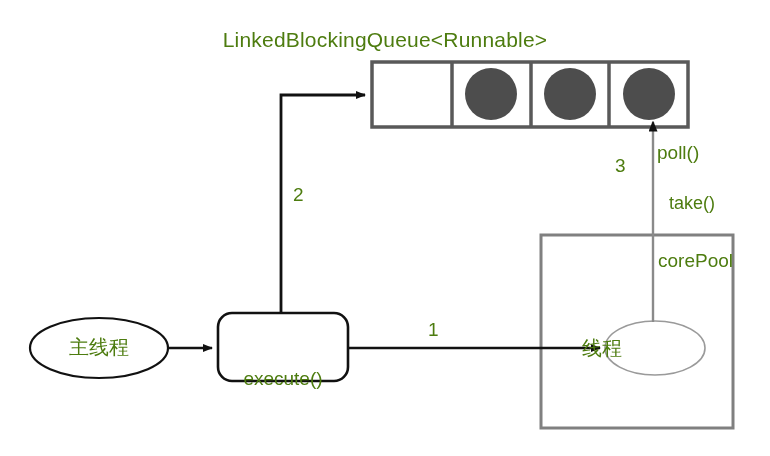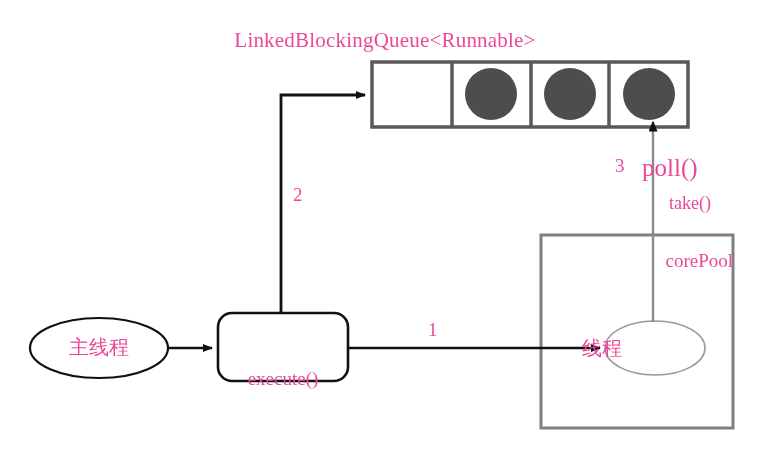--- a/index.html
+++ b/index.html
@@ -21,22 +21,22 @@
   #diagram-svg {
     position: absolute;
     left: 0;
     top: 0;
     width: 770px;
     height: 456px;
   }
   .lbl {
     position: absolute;
     white-space: nowrap;
-    color: #ec4899;
-    font-family: Liberation Serif, serif;
+    color: #4d7c0f;
+    font-family: Liberation Sans, sans-serif;
   }
   #queue-title {
     left: 0;
     top: 28px;
     width: 770px;
     text-align: center;
     font-size: 21px;
     letter-spacing: 0.2px;
   }
   #corepool-label {
@@ -77,24 +77,23 @@
     left: 293px;
     top: 184px;
     font-size: 19px;
   }
   #edge-label-3 {
     left: 615px;
     top: 155px;
     font-size: 19px;
   }
   #poll-label {
-    left: 642px;
+    left: 657px;
     top: 142px;
-    font-size: 25px;
-    margin-top: 12px;
+    font-size: 19px;
   }
   #take-label {
     left: 655px;
     top: 193px;
     font-size: 18px;
     padding-left: 14px;
   }
 </style>
 </head>
 <body>

